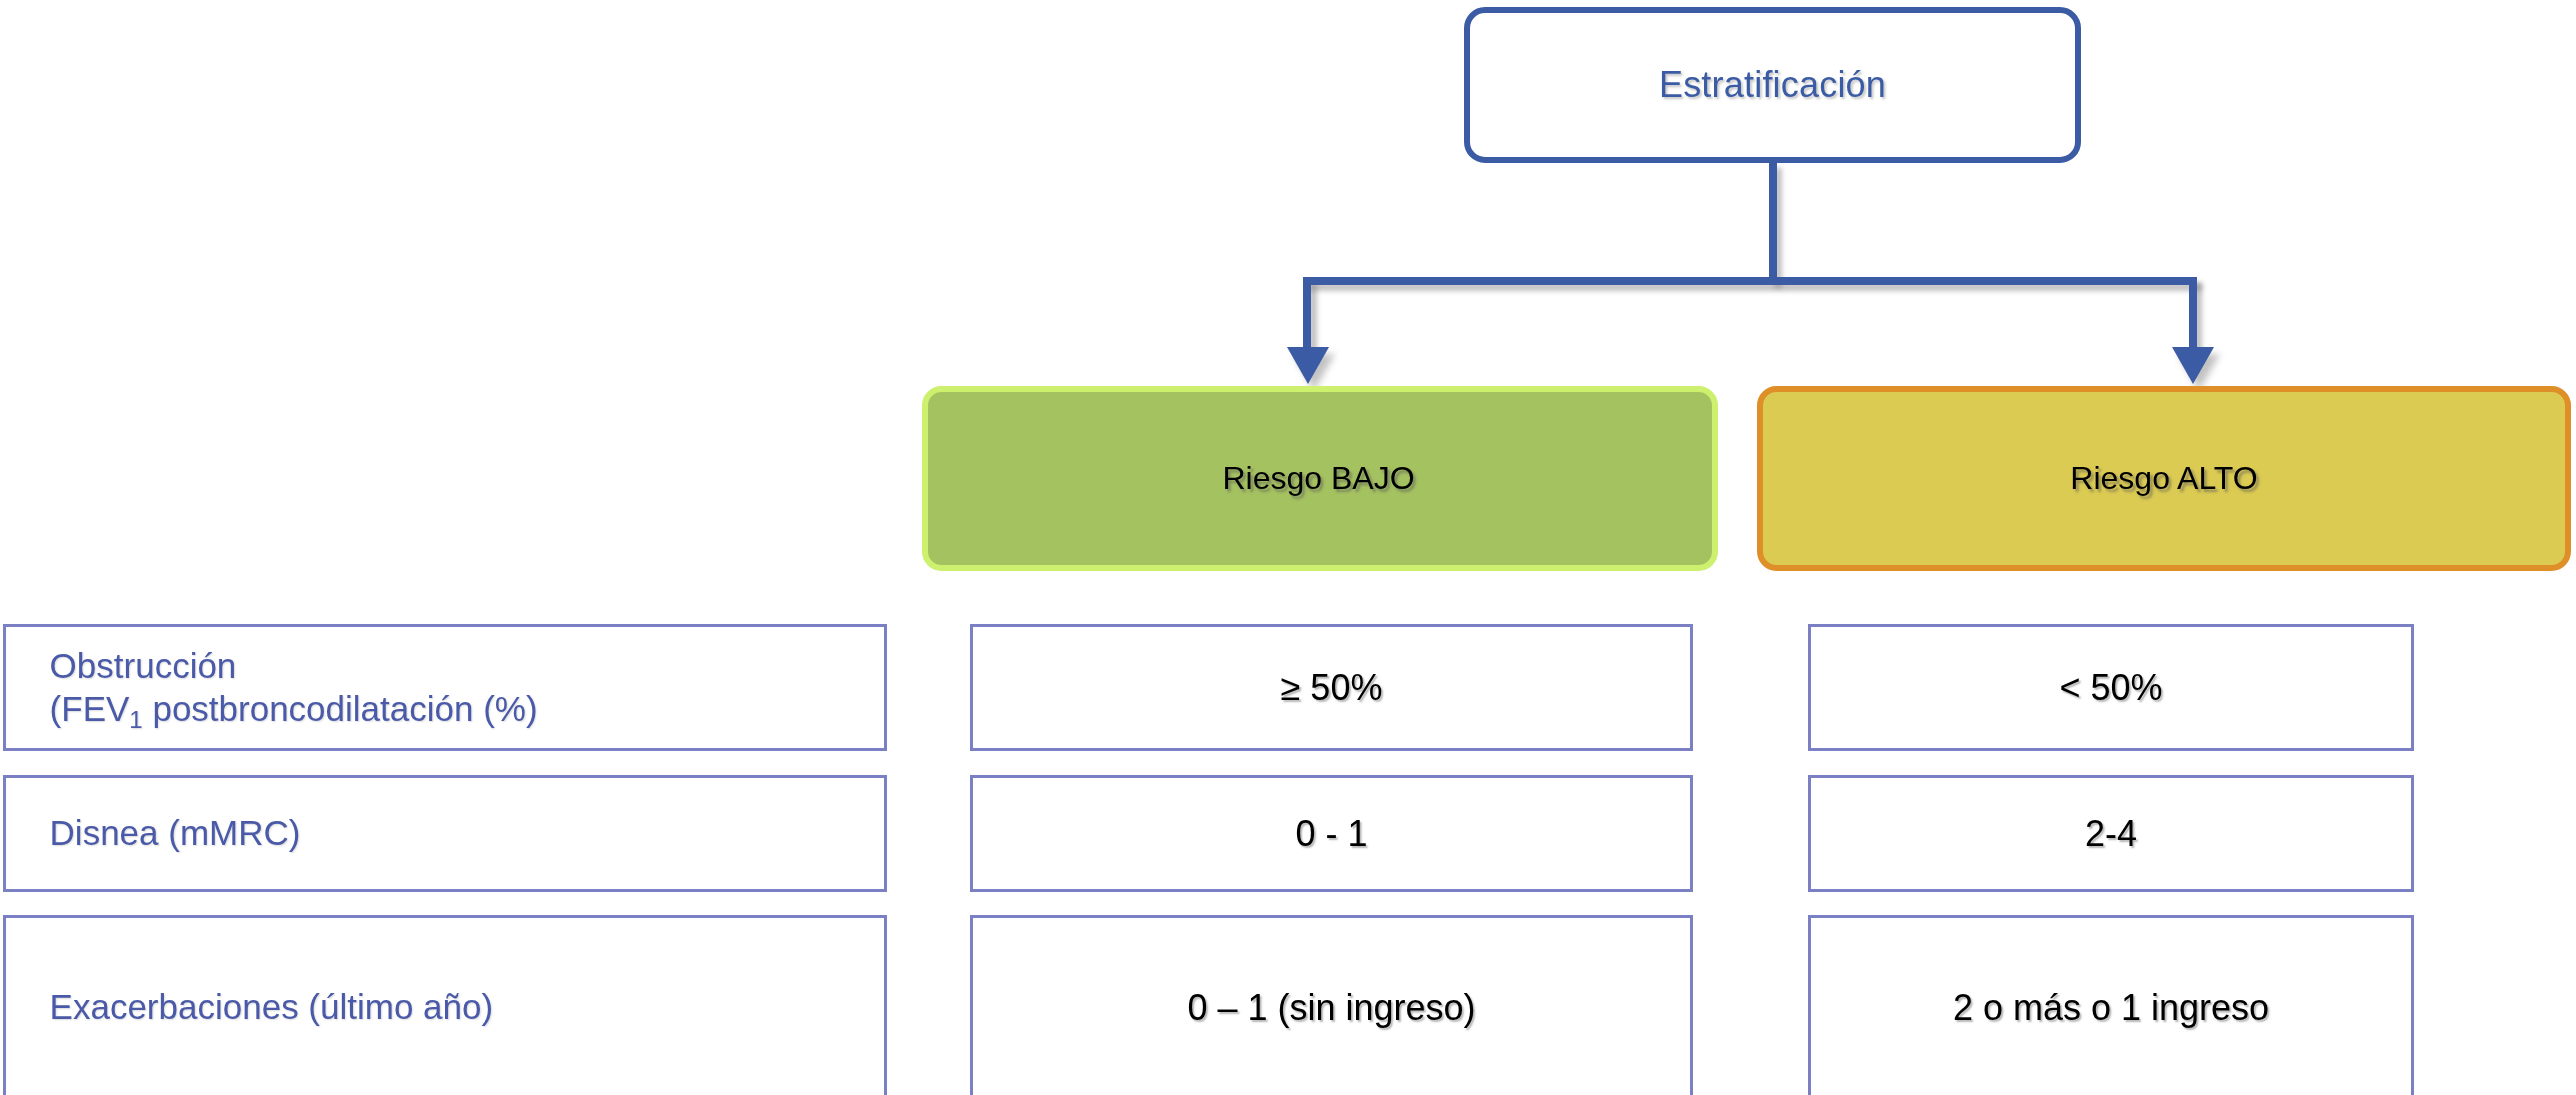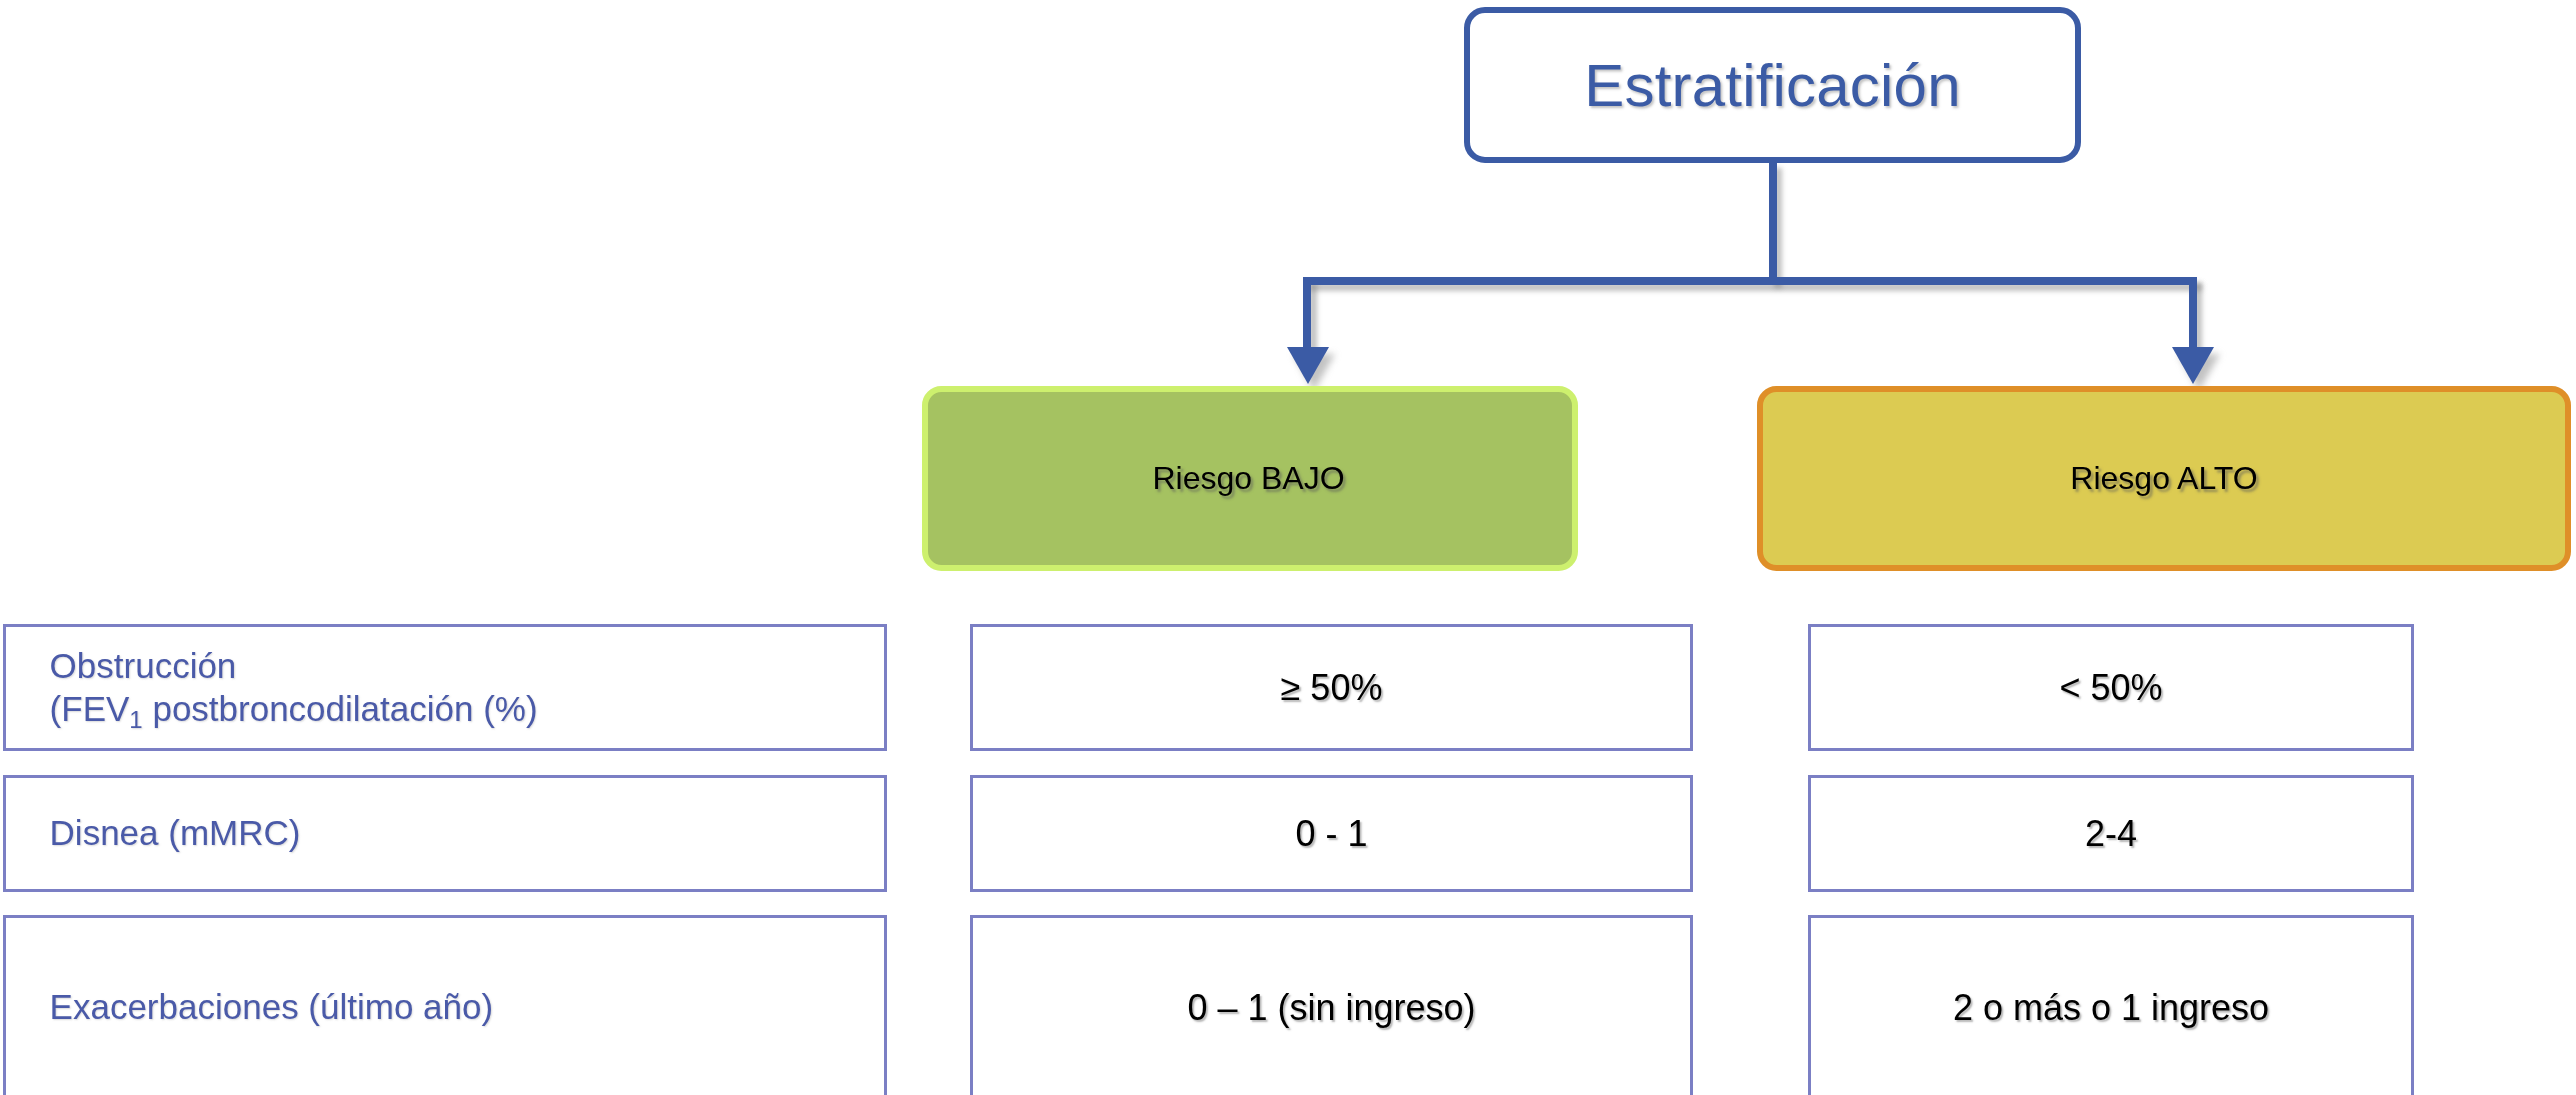--- a/index.html
+++ b/index.html
@@ -32,21 +32,21 @@
     height: 156px;
     box-sizing: border-box;
     border: 6.2px solid #3b5ba5;
     border-radius: 21px;
     background: #ffffff;
     display: flex;
     align-items: center;
     justify-content: center;
   }
   .root-node-label {
-    font-size: 60px;
+    font-size: 36px;
     color: #3b5ba5;
     letter-spacing: 0.2px;
     text-shadow: 1.8px 1.8px 2.6px rgba(120,120,120,0.45);
     white-space: nowrap;
   }
 
   
   .conn {
     position: absolute;
     background: #3b5ba5;
@@ -134,21 +134,21 @@
     box-sizing: border-box;
     border-radius: 19.4px;
     display: flex;
     align-items: center;
     justify-content: center;
     text-align: center;
     padding: 3.5px 16px;
   }
   .risk-box-low {
     left: 922px;
-    width: 656px;
+    width: 796px;
     background: #a5c261;
     border: 6.2px solid #cdf06e;
     padding-left: 13px;
   }
   .risk-box-high {
     left: 1757px;
     width: 814px;
     background: #dccb52;
     border: 6.2px solid #df8f28;
   }

